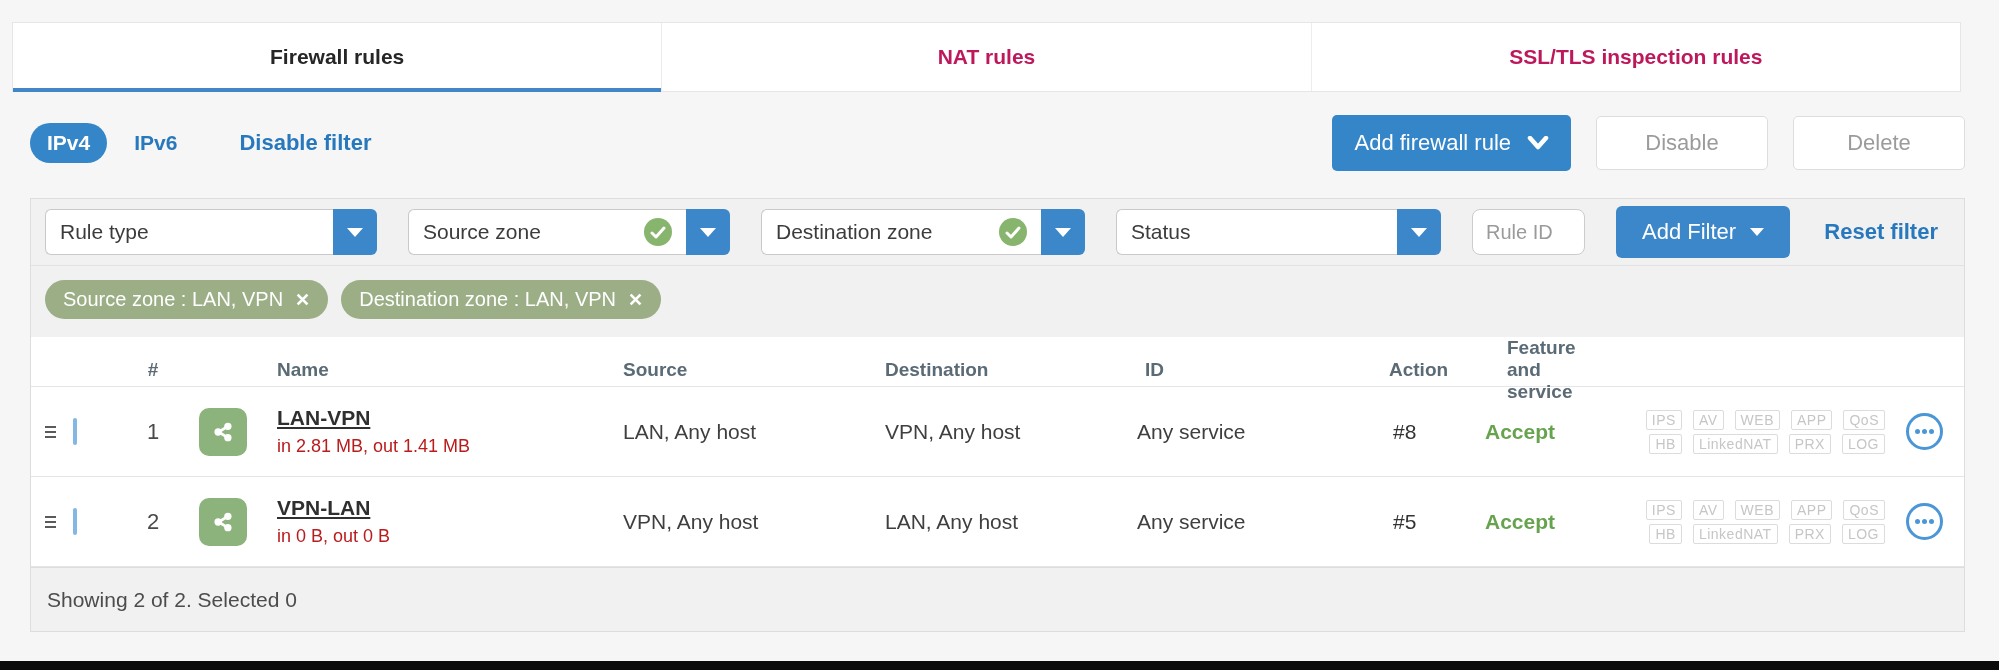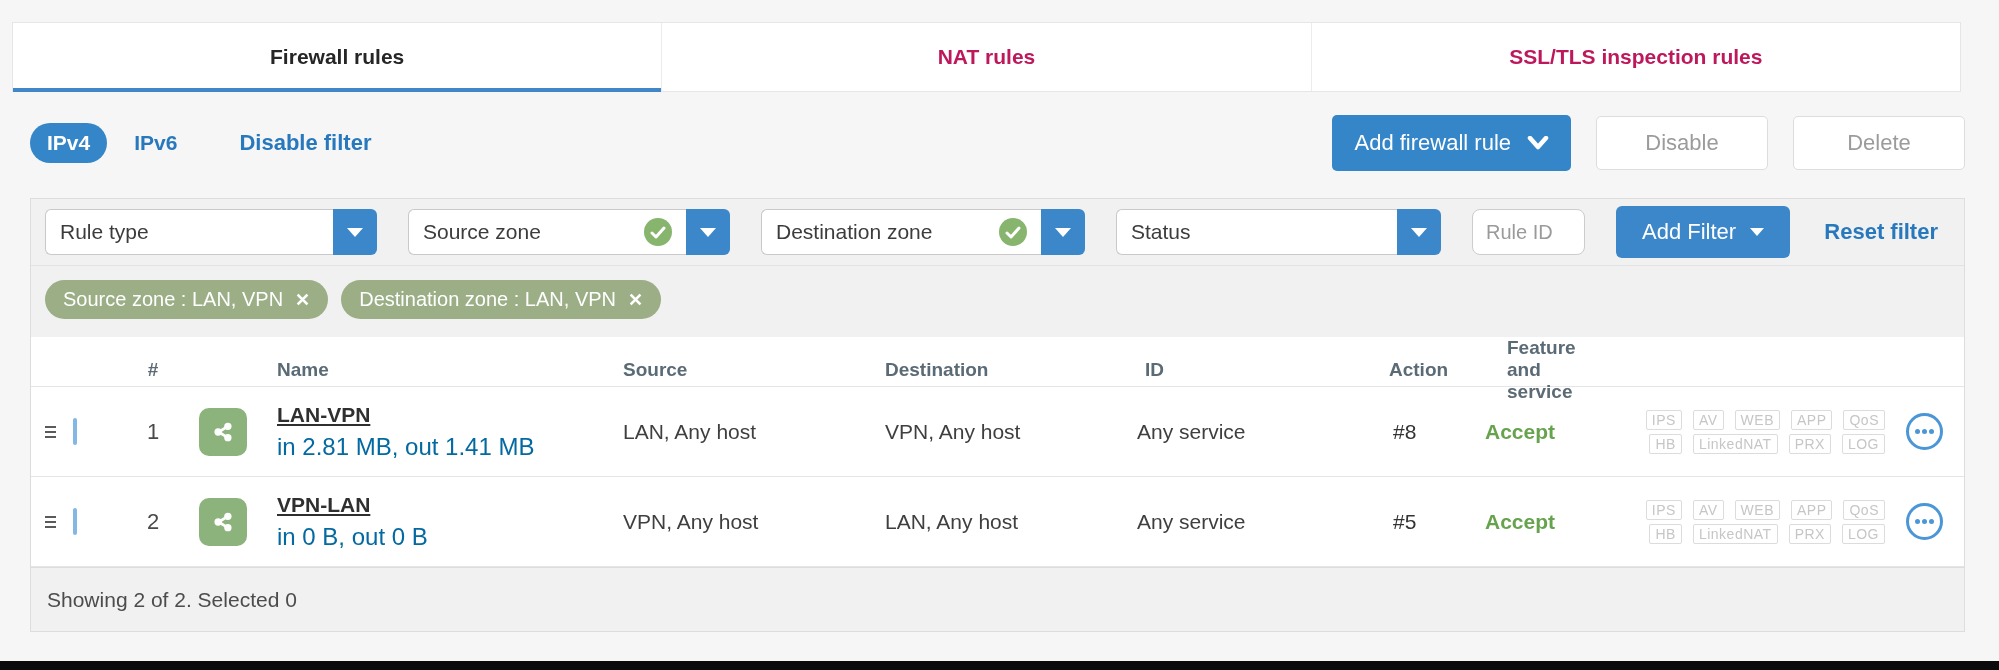--- a/index.html
+++ b/index.html
@@ -108,21 +108,21 @@
     width:30px; height:30px; border:2px solid #84b7e3; border-radius:7px; background:#fff;
     margin:0 auto; cursor:pointer;
   }
   .rownum { text-align:center; font-size:22px; color:#4a4a4a; }
   .rule-icon {
     width:48px; height:48px; border-radius:10px; background:#8cb37c; margin-left:18px;
     display:flex; align-items:center; justify-content:center; cursor:pointer;
   }
   .namecell { padding-left:14px; }
   .rule-name { font-weight:bold; color:#2f2f2f; text-decoration:underline; cursor:pointer; font-size:21px; }
-  .traffic { font-size:24px; color:#0369a1; margin-top:6px; }
+  .traffic { font-size:18px; color:#b91c1c; margin-top:6px; }
   .idcell { padding-left:4px; color:#333; }
   .accept { color:#67a34e; font-weight:bold; }
   .features { display:flex; flex-wrap:wrap; justify-content:flex-end; gap:11px; row-gap:4px; padding-left:22px; }
   .badge {
     font-size:14px; color:#c6c6c6; border:1px solid #dcdcdc; border-radius:2px;
     padding:1px 5px; letter-spacing:0.5px; white-space:nowrap;
   }
   .more {
     width:37px; height:37px; border:3px solid #4a96d6; border-radius:50%;
     display:flex; align-items:center; justify-content:center; gap:2px; margin:0 auto; cursor:pointer;

